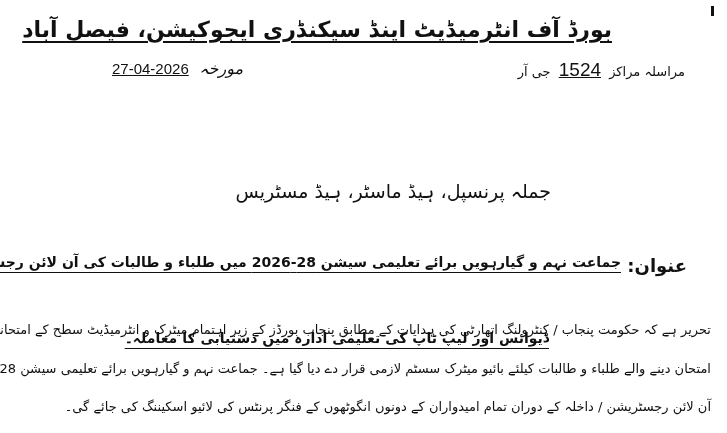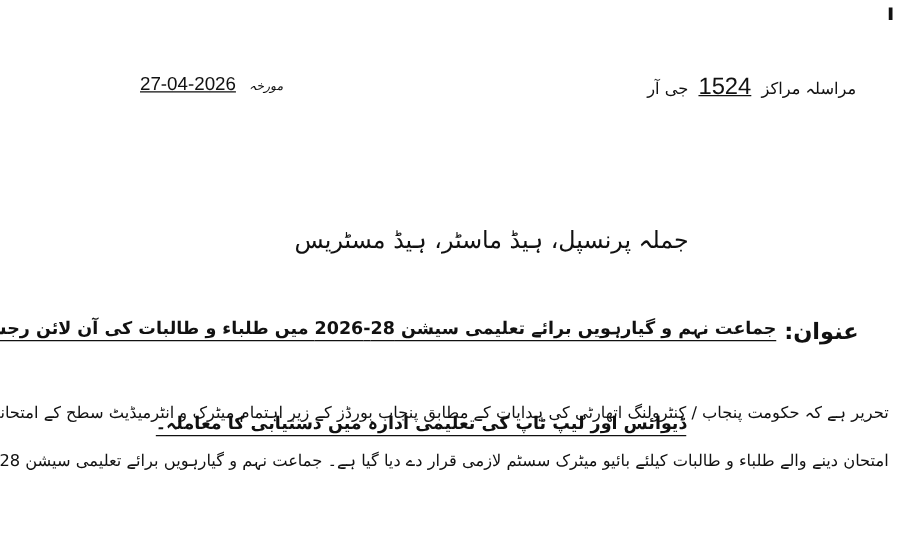--- a/index.html
+++ b/index.html
@@ -12,21 +12,21 @@
   .abs { position:absolute; white-space:nowrap; }
   .rtl { direction:rtl; text-align:right; unicode-bidi:embed; }
   .mark { left:711px; top:6px; width:3px; height:10px; background:#111; }
   .title {
     left:112px; top:17px; width:500px; text-align:center;
     font-size:22px; font-weight:bold; letter-spacing:1px;
     text-decoration:underline; text-decoration-thickness:2px; text-underline-offset:4px;
   }
   .dateline { left:112px; top:59px; font-size:14px; }
   .dateline .val { font-family:"Liberation Sans", sans-serif; font-size:15px; text-decoration:underline; }
-  .dateline .lbl { font-style:italic; font-size:10px; margin-left:6px; }
+  .dateline .lbl { font-style:italic; font-size:16px; margin-left:6px; }
   .refline { right:42px; top:59px; font-size:13px; }
   .refline .num { font-family:"Liberation Sans", sans-serif; font-size:19px; text-decoration:underline; padding:0 4px; }
   .addr1 { right:176px; top:180px; font-size:19px; }
   .addr2 { right:62px; top:203px; font-size:13px; }
   .subj-label { right:40px; top:255px; font-size:18px; font-weight:bold; }
   .subj1 {
     right:106px; top:254px; font-size:14px; font-weight:bold;
     text-decoration:underline; text-underline-offset:5px;
   }
   .subj2 {
@@ -38,34 +38,36 @@
   .b2 { top:361px; }
   .b3 { top:399px; right:16px; }
 </style>
 </head>
 <body>
 
 <div class="page">
 
   <div class="abs mark"></div>
 
+  <div class="abs title rtl">بورڈ آف انٹرمیڈیٹ اینڈ سیکنڈری ایجوکیشن، فیصل آباد</div>
 
   <div class="abs dateline">
     <span class="val">27-04-2026</span>
     <span class="lbl rtl">مورخہ</span>
   </div>
 
   <div class="abs refline rtl">
     <span>مراسلہ مراکز</span>
     <span class="num">1524</span>
     <span>جی آر</span>
   </div>
 
   <div class="abs addr1 rtl">جملہ پرنسپل، ہیڈ ماسٹر، ہیڈ مسٹریس</div>
 
   <div class="abs subj-label rtl">عنوان:</div>
   <div class="abs subj1 rtl">جماعت نہم و گیارہویں برائے تعلیمی سیشن 28-2026 میں طلباء و طالبات کی آن لائن رجسٹریشن / داخلہ سے قبل بائیو میٹرک</div>
   <div class="abs subj2 rtl">ڈیوائس اور لیپ ٹاپ کی تعلیمی ادارہ میں دستیابی کا معاملہ۔</div>
 
   <div class="abs body-line b1 rtl">تحریر ہے کہ حکومت پنجاب / کنٹرولنگ اتھارٹی کی ہدایات کے مطابق پنجاب بورڈز کے زیر اہتمام میٹرک و انٹرمیڈیٹ سطح کے امتحانی مراکز میں</div>
   <div class="abs body-line b2 rtl">امتحان دینے والے طلباء و طالبات کیلئے بائیو میٹرک سسٹم لازمی قرار دے دیا گیا ہے۔ جماعت نہم و گیارہویں برائے تعلیمی سیشن 28-2026 میں طلباء و طالبات کی</div>
+  <div class="abs body-line b3 rtl">آن لائن رجسٹریشن / داخلہ کے دوران تمام امیدواران کے دونوں انگوٹھوں کے فنگر پرنٹس کی لائیو اسکیننگ کی جائے گی۔</div>
 
 </div>
 
 </body></html>

